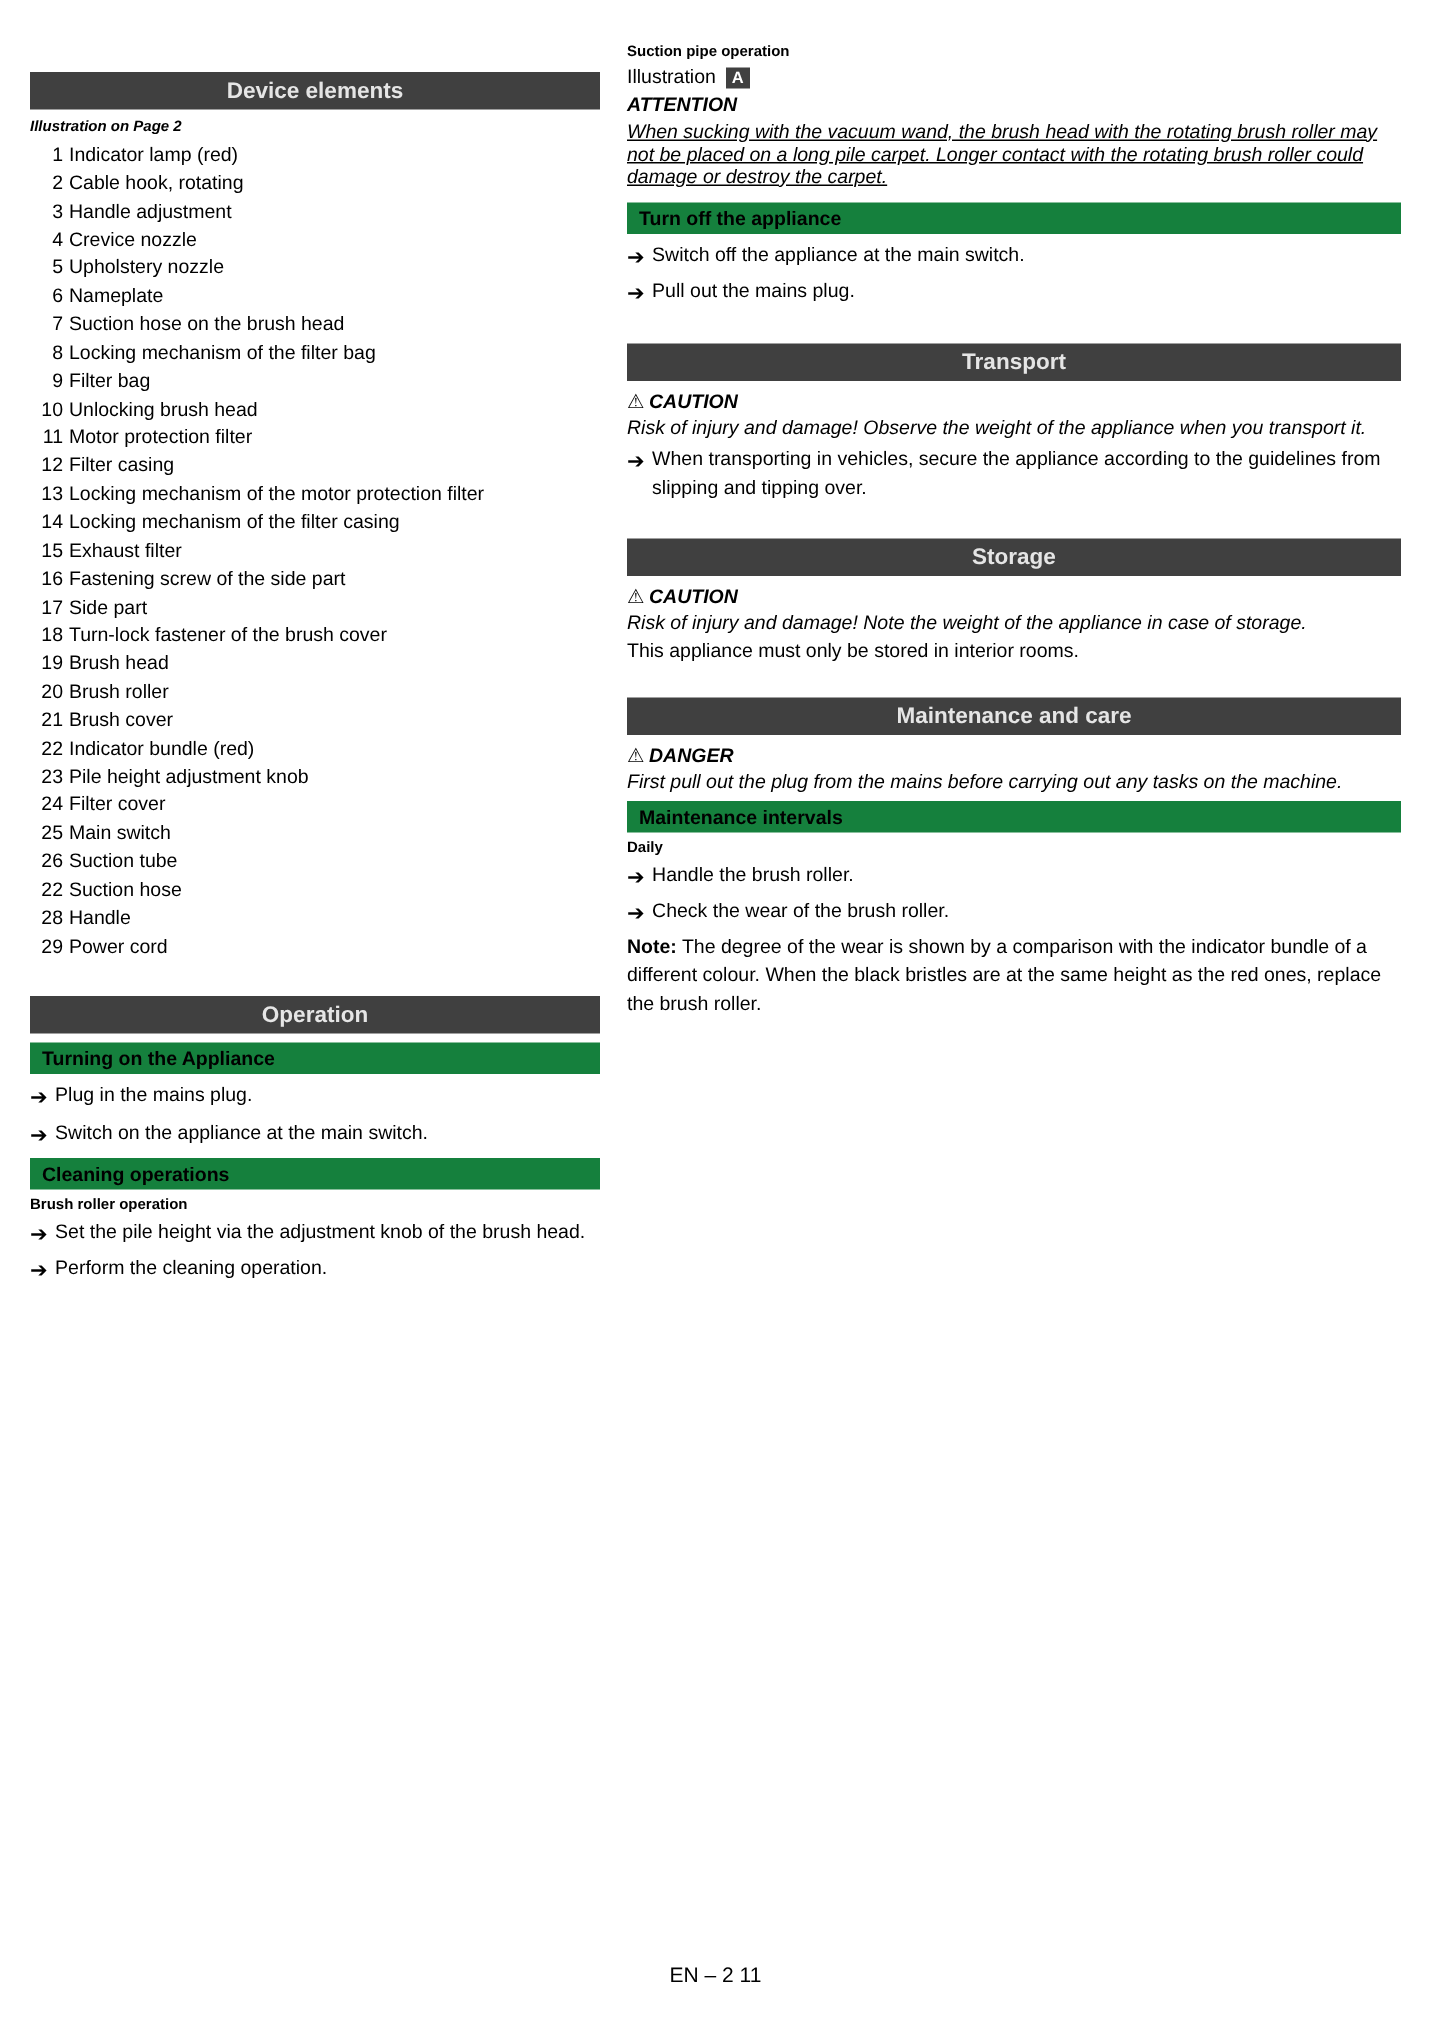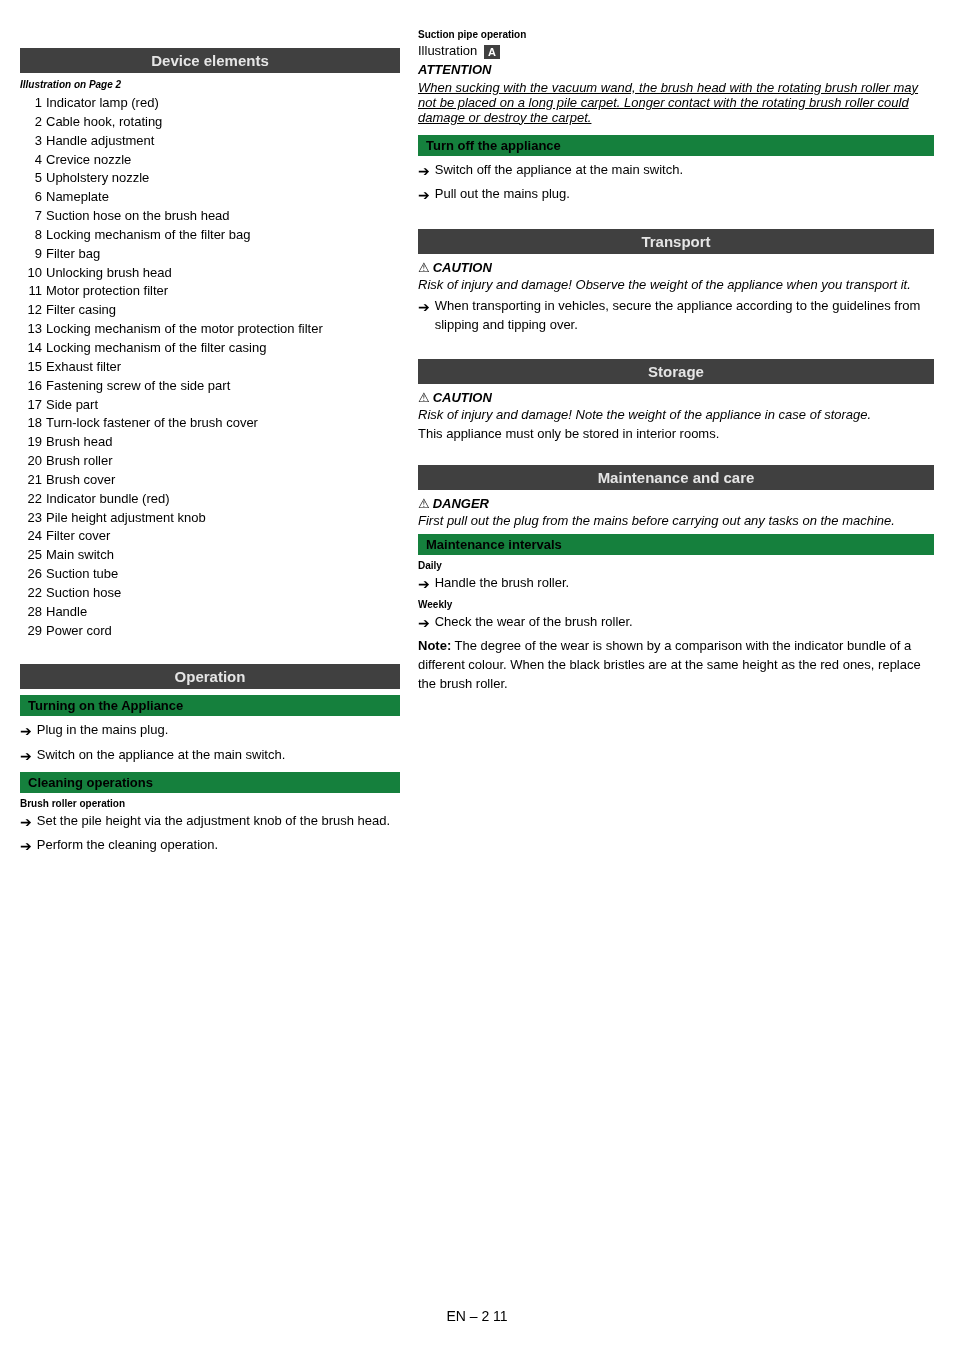--- a/index.html
+++ b/index.html
@@ -344,21 +344,20 @@
         </div>
 
         <div class="subsection-header">Maintenance intervals</div>
 
         <div class="sub-label">Daily</div>
         <div class="arrow-item">
           <span class="arrow">➔</span>
           <span>Handle the brush roller.</span>
         </div>
 
-        <div class="sub-label">Weekly</div>
         <div class="arrow-item">
           <span class="arrow">➔</span>
           <span>Check the wear of the brush roller.</span>
         </div>
         <div style="margin-top:4px; line-height:1.45;">
           <span class="bold">Note:</span><span> The degree of the wear is shown by a comparison with the indicator bundle of a different colour. When the black bristles are at the same height as the red ones, replace the brush roller.</span>
         </div>
       </div>
 
     </div>

